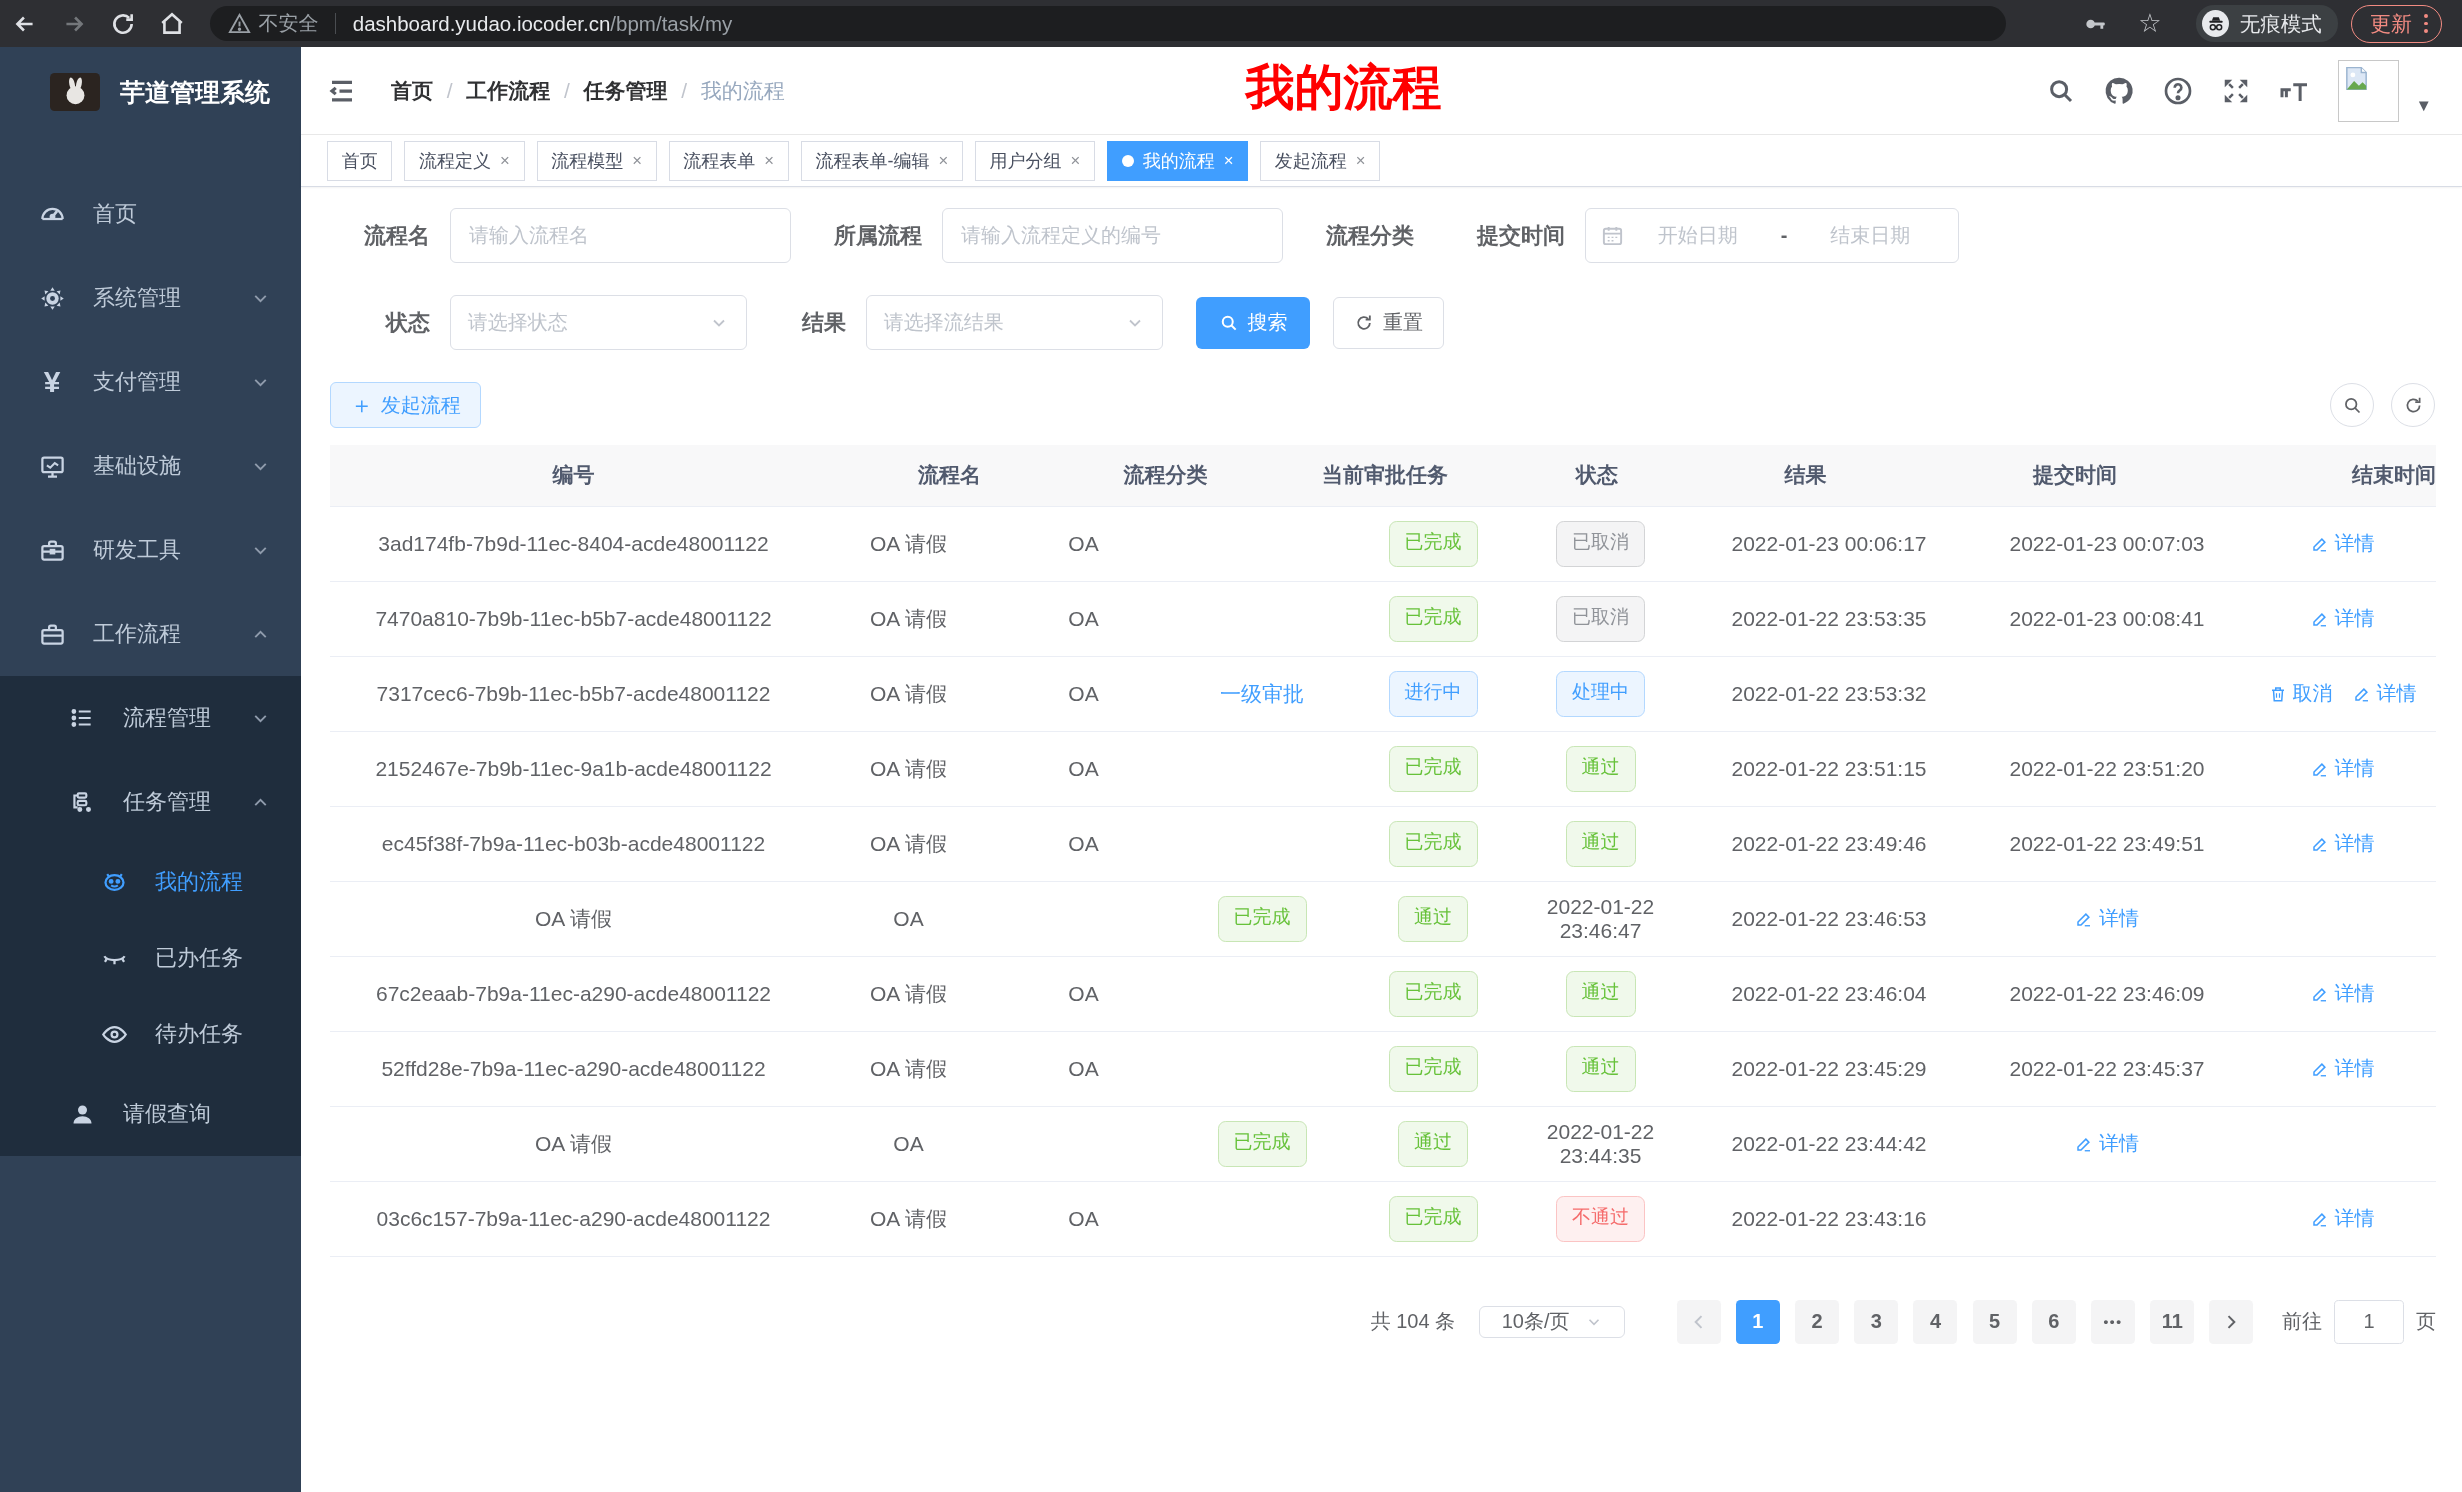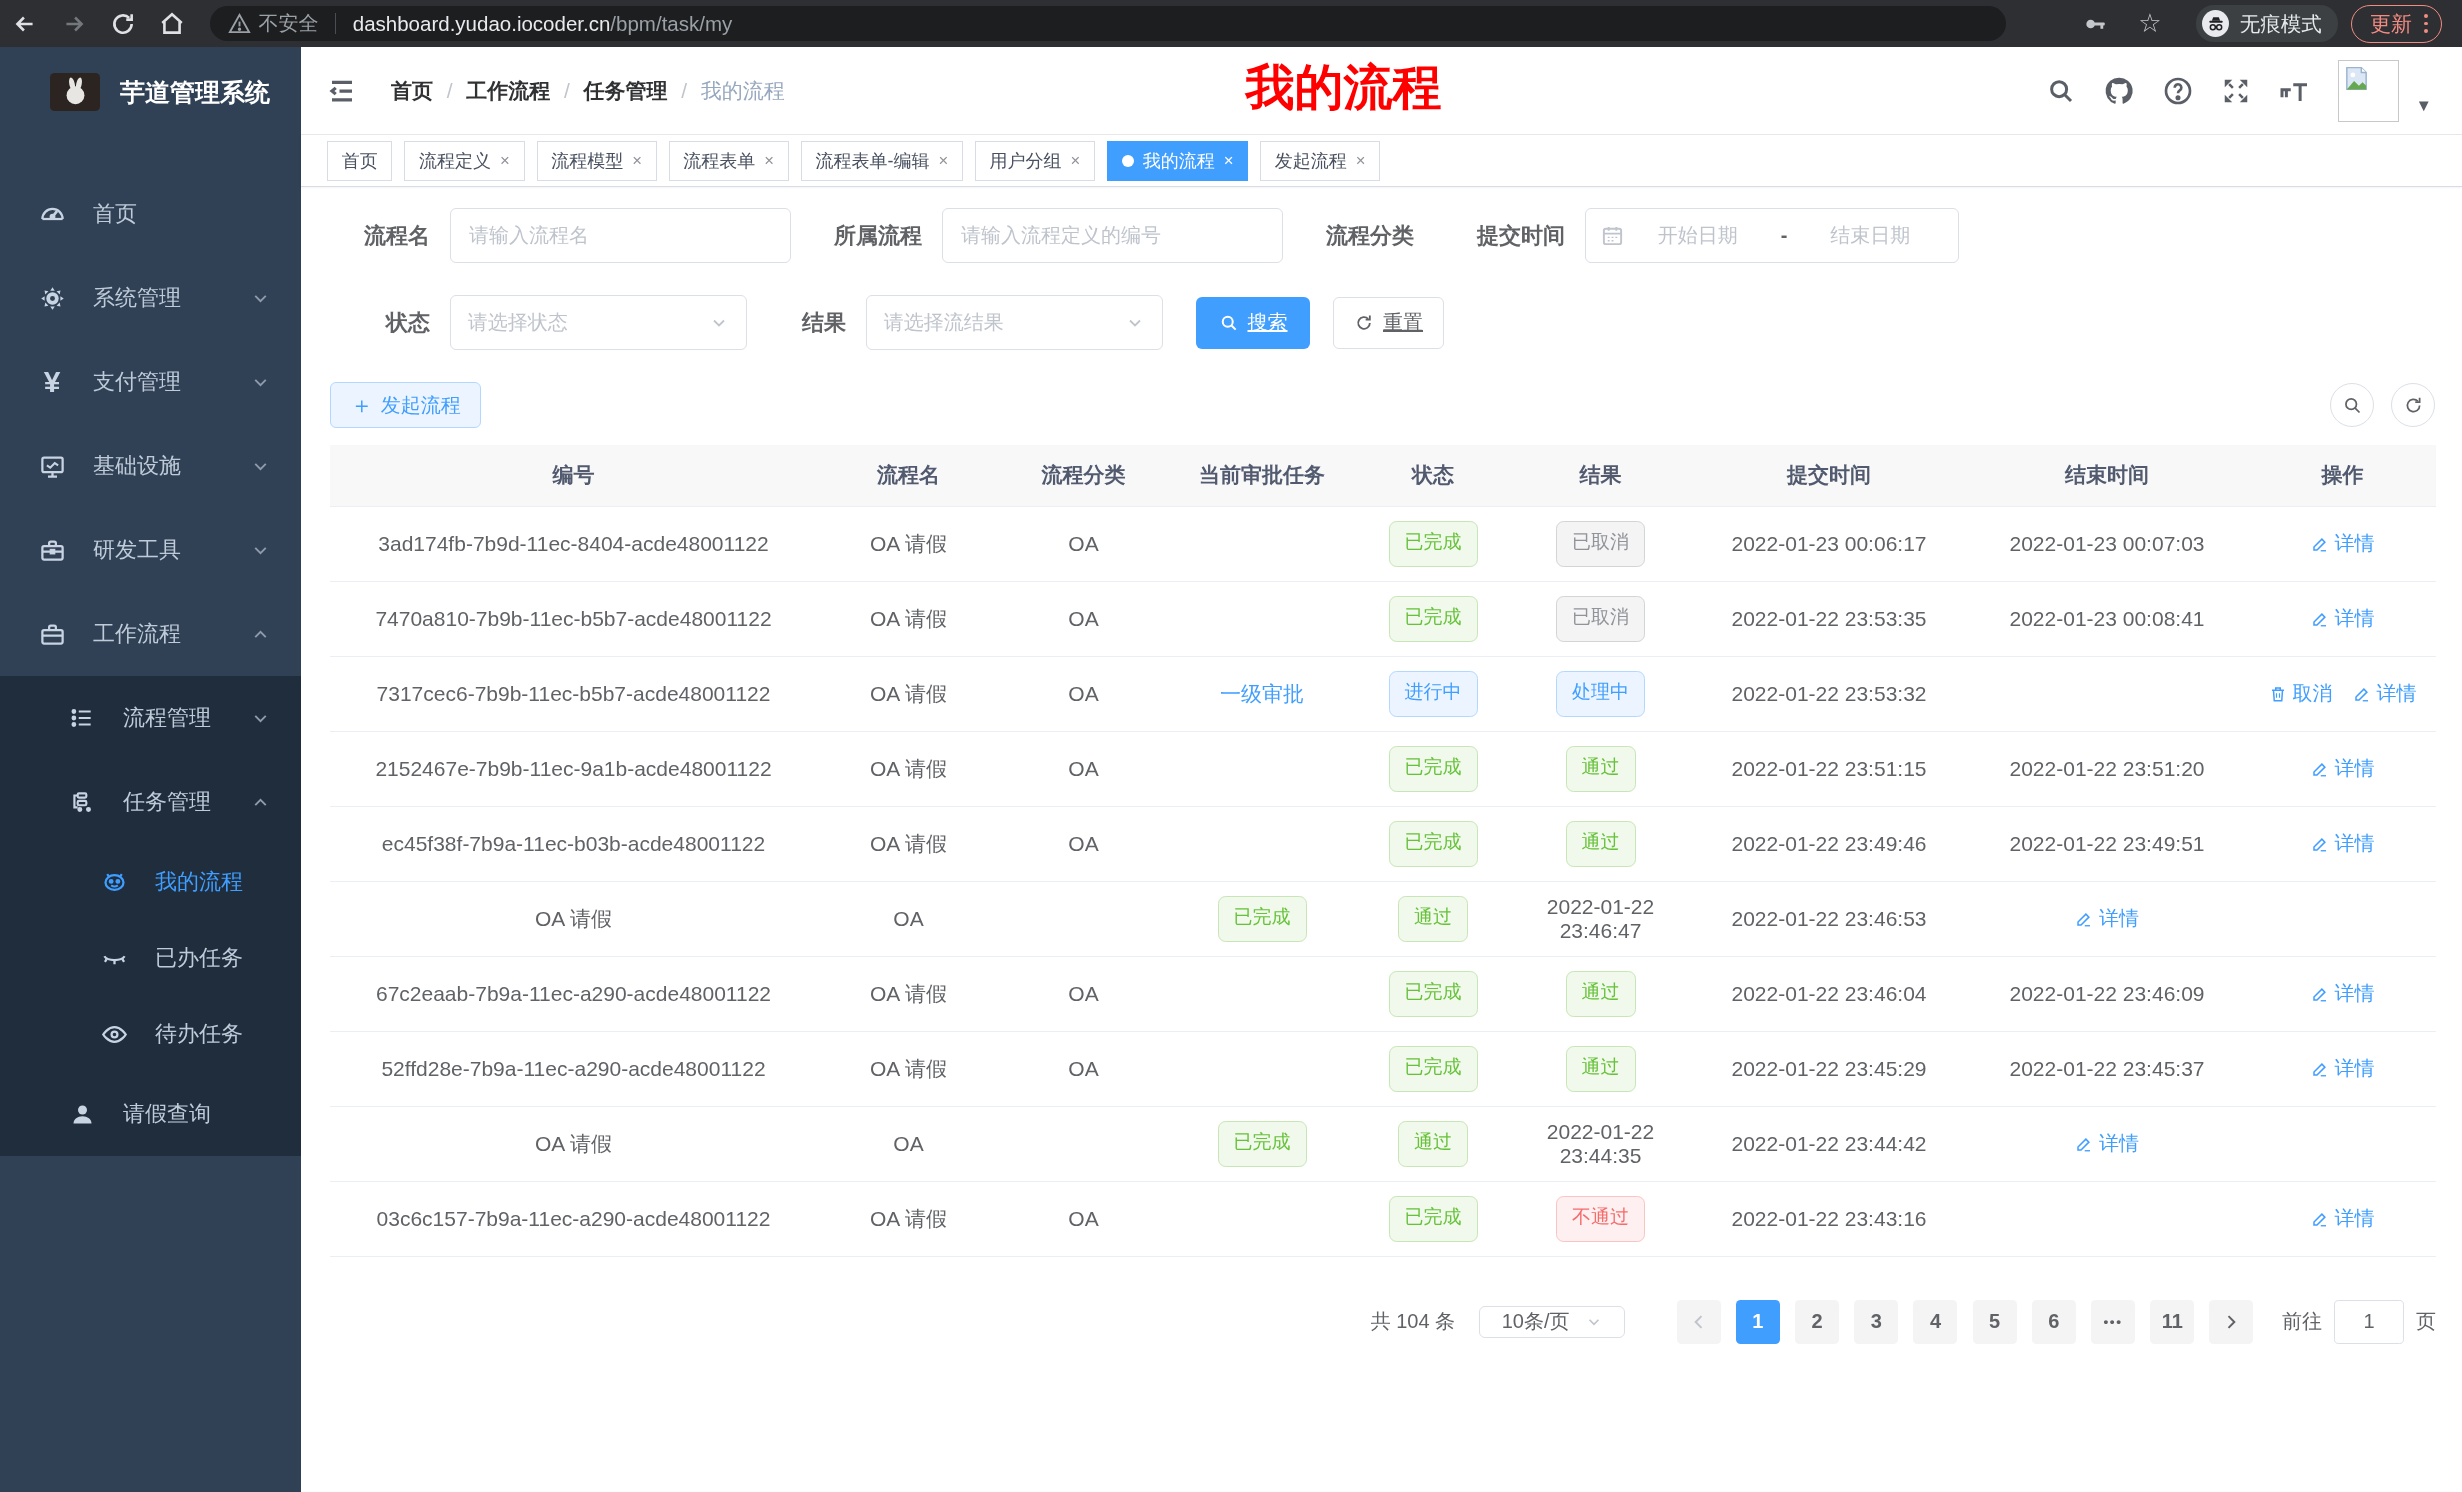--- a/index.html
+++ b/index.html
@@ -82,36 +82,36 @@
   .f-select { width:341px; height:55px; border:0.8px solid #dcdfe6; border-radius:6px; display:flex;
     align-items:center; justify-content:space-between; padding:0 16.7px; cursor:pointer; }
   .f-select.small { width:297px; }
   .f-select .ph { color:#bfc4cc; font-size:20px; }
   .f-select .chev { color:#c0c4cc; }
   .date-range { width:374px; height:55px; border:0.8px solid #dcdfe6; border-radius:6px; display:flex;
     align-items:center; padding:0 15px; gap:20px; }
   .date-range .ph { color:#bfc4cc; font-size:20px; }
   .date-range .dash { color:#606266; font-size:20px; font-weight:bold; }
   .btn { height:52px; border-radius:6px; display:inline-flex; align-items:center; justify-content:center;
-    gap:9px; font-size:20px; cursor:pointer; border:0.8px solid transparent;text-decoration:underline; }
+    gap:9px; font-size:20px; cursor:pointer; border:0.8px solid transparent; }
   .btn-primary { background:#409eff; color:#fff; width:114px; margin-left:33px; }
   .btn-plain { background:#fff; border-color:#dcdfe6; color:#606266; width:111px; margin-left:23px; }
   .btn-create { background:#ecf5ff; border:0.8px solid #b3d8ff; color:#409eff; width:151px; height:46px;
     border-radius:6px; font-size:20px; gap:7.6px; display:inline-flex; align-items:center; justify-content:center; cursor:pointer; }
 
   .toolbar-row { display:flex; align-items:center; margin-bottom:16.7px; }
   .tool-circles { margin-left:auto; margin-right:27px; display:flex; gap:16.7px; }
   .circle-btn { width:44px; height:44px; border-radius:50%; border:0.8px solid #dcdfe6; background:#fff;
     display:flex; align-items:center; justify-content:center; color:#606266; cursor:pointer; }
 
   
   .tbl { width:2106px; font-size:21px; color:#606266; }
   .tr { display:grid; grid-template-columns:487px 183px 167px 190px 152px 183px 274px 282px 189px;
     align-items:center; border-bottom:0.8px solid #ebeef5; min-height:75px; }
-  .thead { background:#f8f8f9; color:#515a6e; font-weight:bold; min-height:62px; border-bottom:0.8px solid #ebeef5; }
+  .thead { background:#f8f8f9; color:#515a6e; font-weight:bold; min-height:62px; border-bottom:0.8px solid #ebeef5;gap:41px; }
   .td { text-align:center; padding:7.6px 4.6px; }
   .td-task span { color:#409eff; cursor:pointer; }
   .badge { display:inline-block; height:46px; line-height:40px; padding:0 15px; border-radius:7.6px; font-size:19px; }
   .t-success { color:#67c23a; background:#f0f9eb; border:0.8px solid #c8e6b5; }
   .t-info { color:#909399; background:#f4f4f5; border:0.8px solid #d3d4d6; }
   .t-primary { color:#409eff; background:#ecf5ff; border:0.8px solid #b3d8ff; }
   .t-danger { color:#f56c6c; background:#fef0f0; border:0.8px solid #fbc4c4; }
   .td-actions { display:flex; justify-content:center; gap:20px; }
   .link { color:#409eff; font-size:20px; display:inline-flex; align-items:center; gap:6px; cursor:pointer; text-decoration:none; }
 

